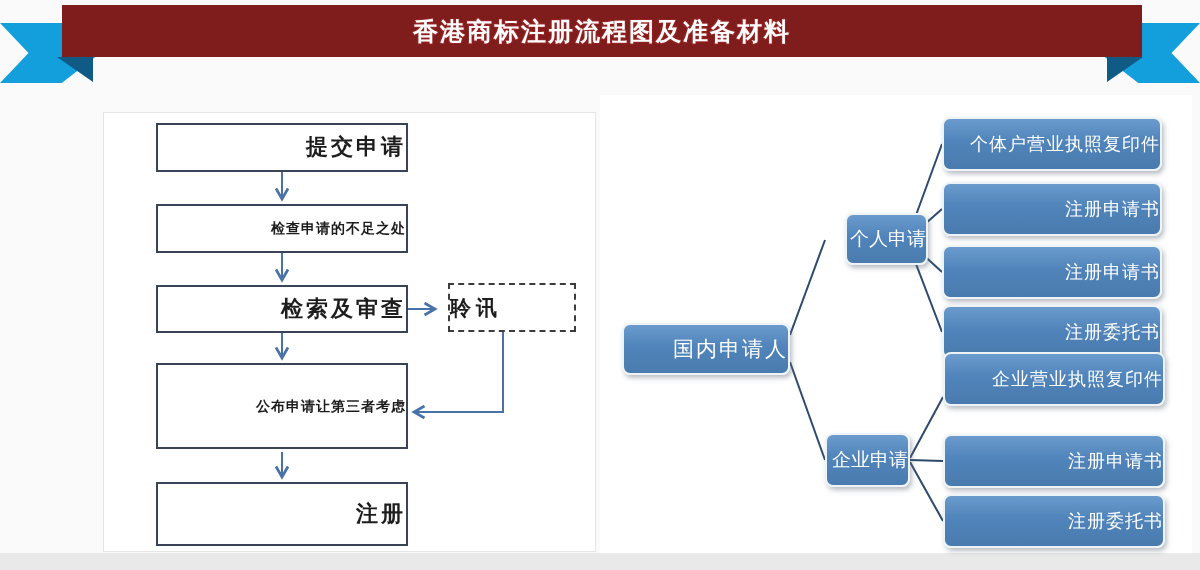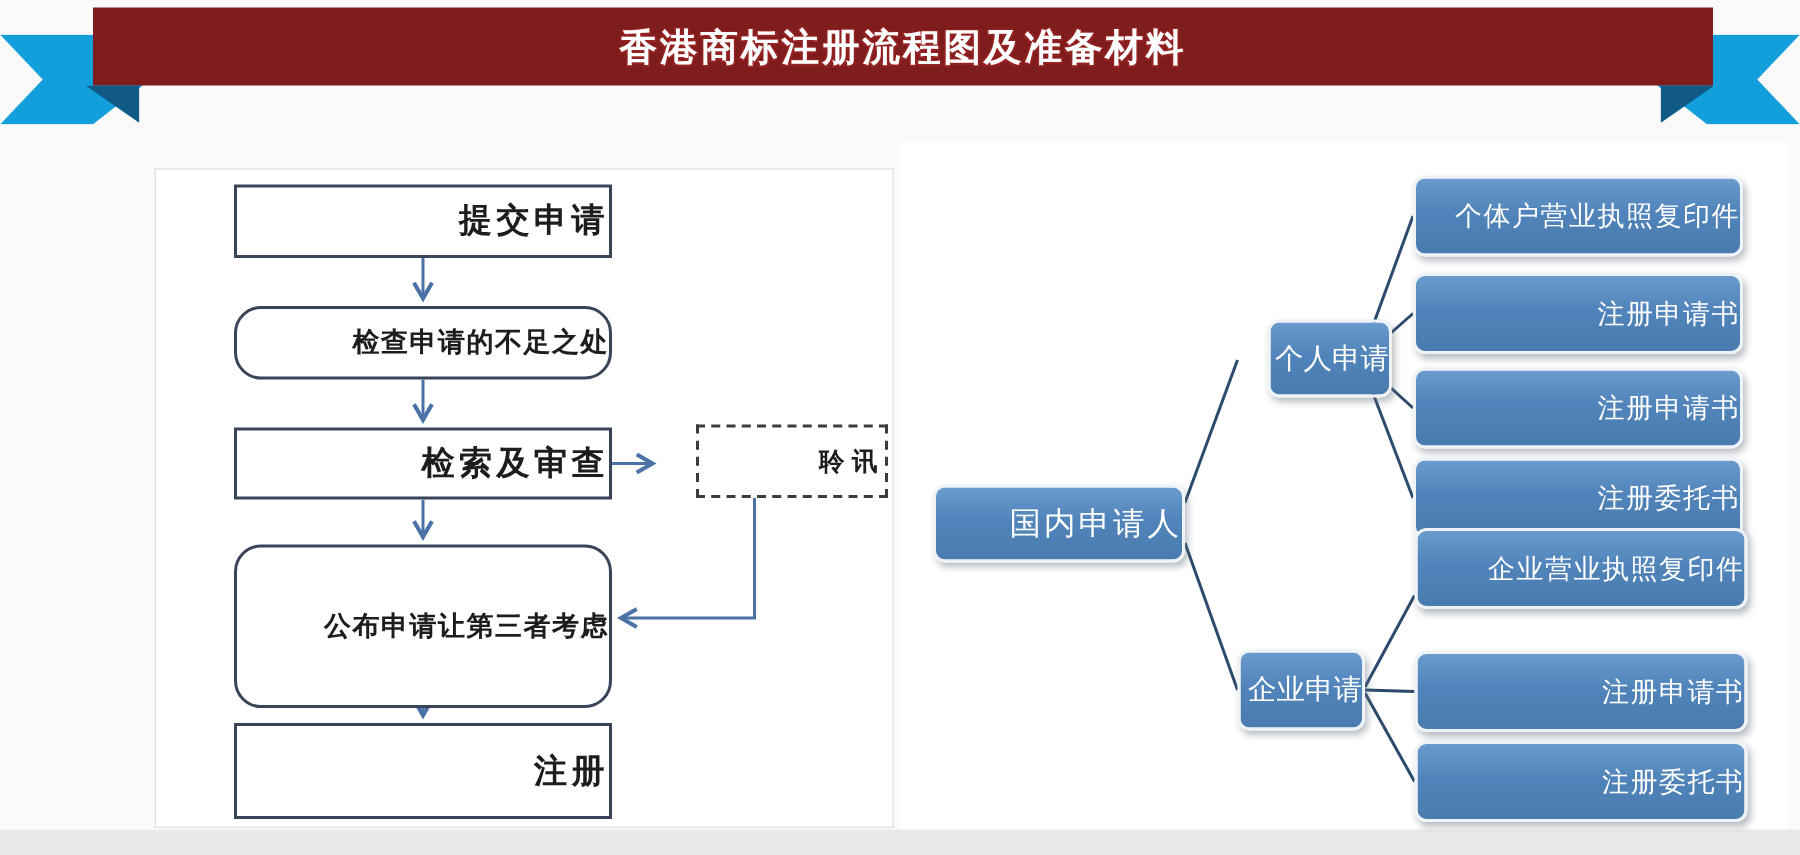--- a/index.html
+++ b/index.html
@@ -58,26 +58,26 @@
   .connector-svg{left:0;top:0;width:1200px;height:570px;z-index:2;}
 
   
   .flow-box{
     left:156px;width:252px;background:#ffffff;
     border:2px solid #3a4458;box-sizing:border-box;z-index:3;
     display:flex;flex-direction:column;align-items:flex-end;justify-content:center;
     font-size:22px;font-weight:bold;color:#1d1d1d;letter-spacing:3px;
     line-height:1.3;text-align:center;
   }
-  .flow-box.tight{letter-spacing:1px;font-size:18px;border-radius:18px;}
+  .flow-box.tight{letter-spacing:1px;font-size:14px;}
   .hearing-box{
-    left:464px;top:283px;width:128px;height:49px;
+    left:448px;top:283px;width:128px;height:49px;
     background:#ffffff;border:2px dashed #3c3c3c;box-sizing:border-box;z-index:3;
-    display:flex;align-items:center;justify-content:flex-end;
-    font-size:17px;font-weight:bold;color:#1d1d1d;letter-spacing:5px;
+    display:flex;align-items:center;justify-content:flex-start;
+    font-size:21px;font-weight:bold;color:#1d1d1d;letter-spacing:5px;
   }
 
   
   .tree-node{
     background:linear-gradient(180deg,#6b9bcd 0%,#5084ba 45%,#4a7bae 100%);
     border:2px solid #eef3f8;border-radius:8px;box-sizing:border-box;
     box-shadow:2px 3px 5px rgba(100,110,125,0.45);
     color:#ffffff;font-weight:normal;z-index:3;
     display:flex;align-items:center;justify-content:flex-end;text-align:center;
   }
@@ -132,21 +132,21 @@
 
 <div class="abs flow-box" style="top:123px;height:49px;">
   <span>提交申请</span>
 </div>
 <div class="abs flow-box tight" style="top:204px;height:49px;">
   <span>检查申请的不足之处</span>
 </div>
 <div class="abs flow-box" style="top:285px;height:48px;">
   <span>检索及审查</span>
 </div>
-<div class="abs flow-box tight" style="top:363px;height:109px;padding-left:20px;">
+<div class="abs flow-box tight" style="top:363px;height:86px;padding-left:20px;">
   <span>公布申请让第三者考虑</span>
 </div>
 <div class="abs flow-box" style="top:482px;height:64px;">
   <span>注册</span>
 </div>
 <div class="abs hearing-box">
   <span>聆讯</span>
 </div>
 
 <div class="abs tree-node tree-root">

